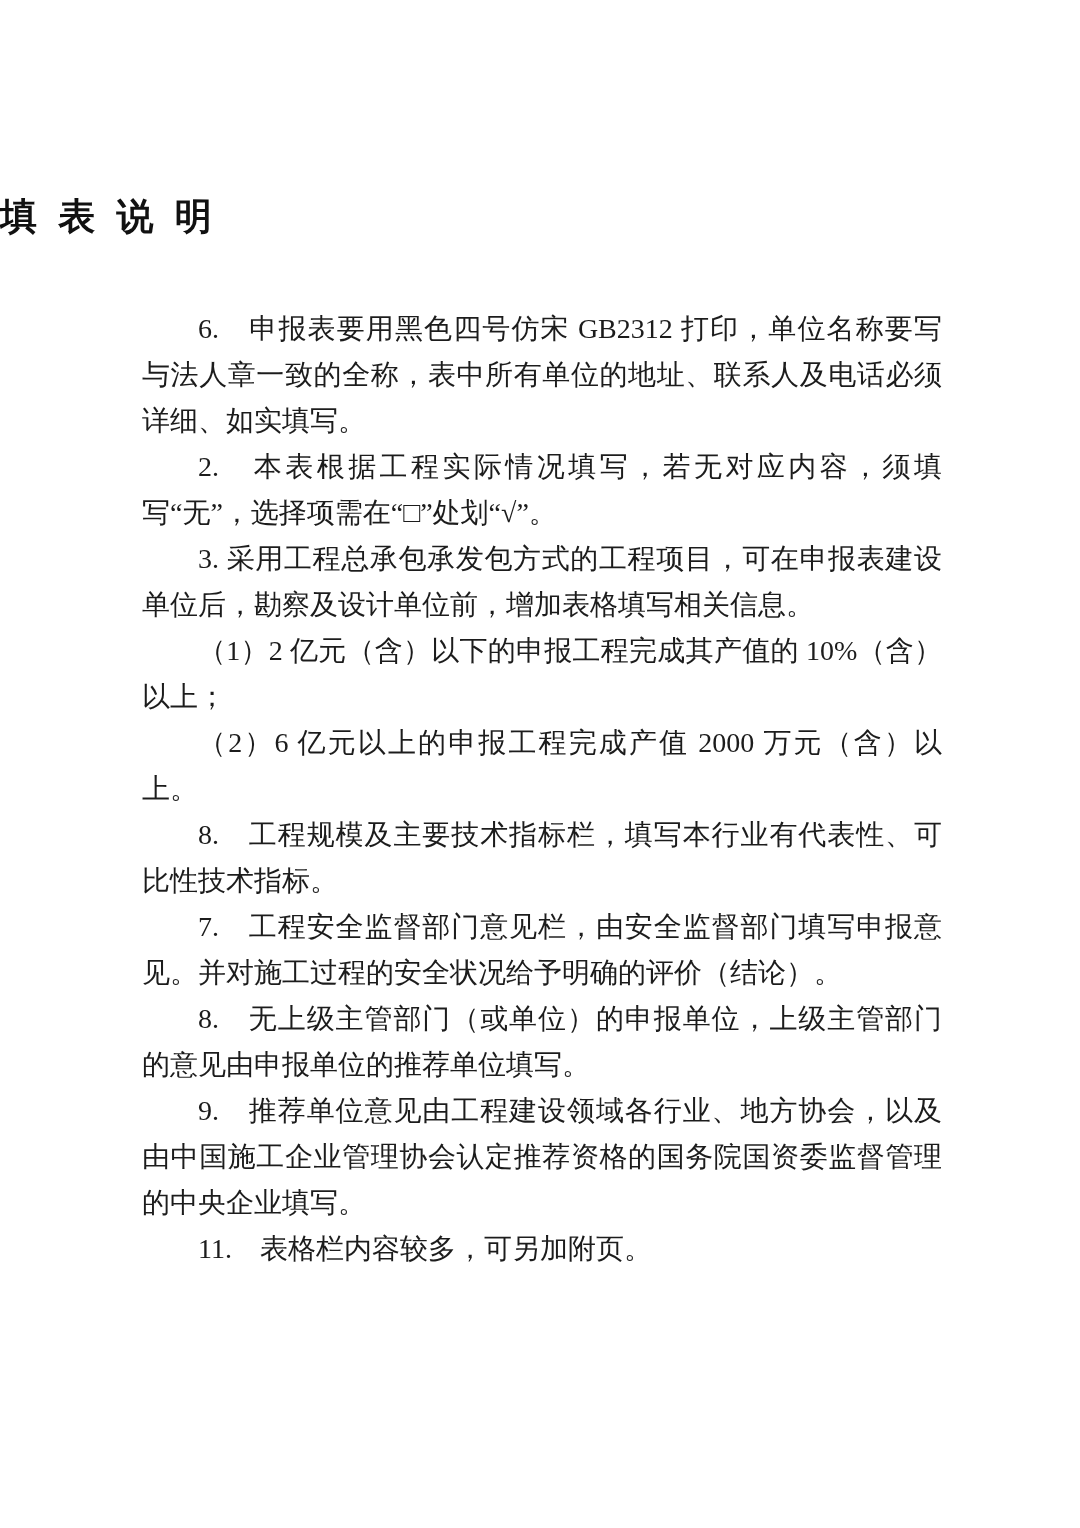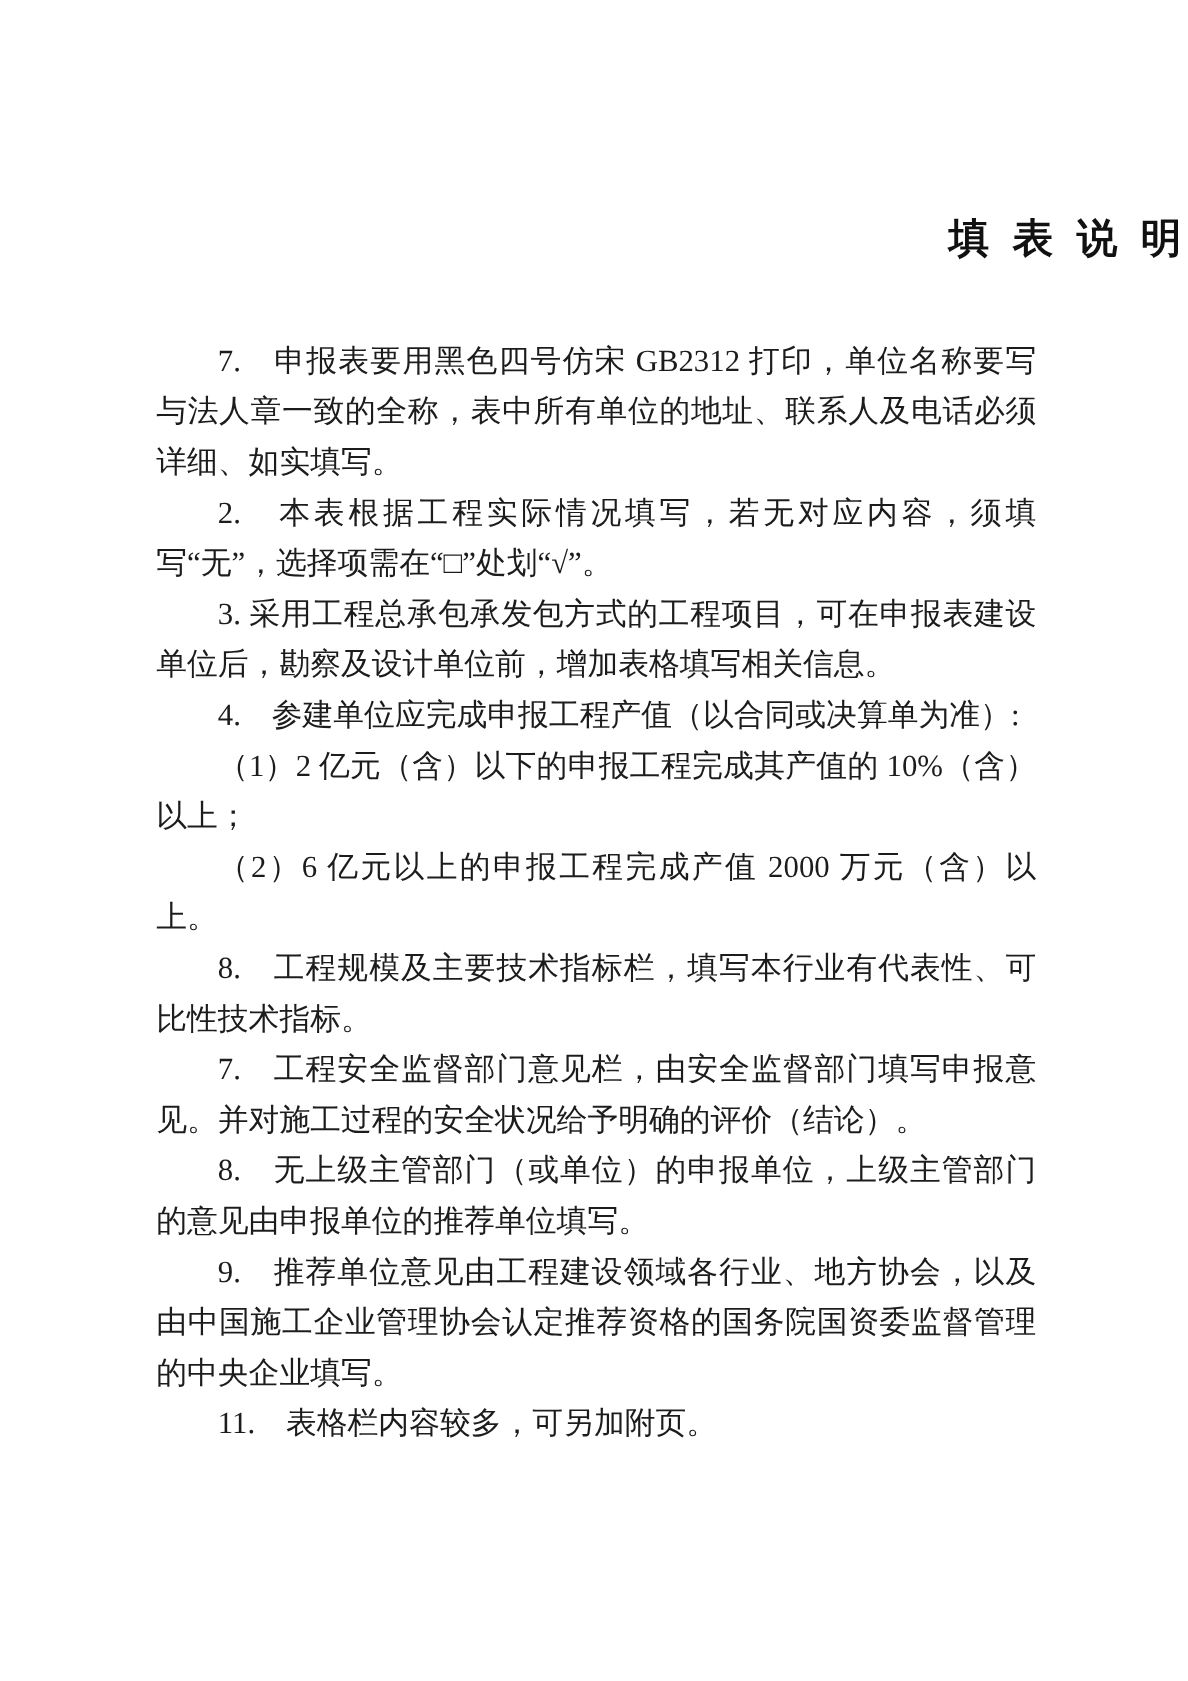--- a/index.html
+++ b/index.html
@@ -12,21 +12,21 @@
     width: 1080px;
     height: 1528px;
     background: #ffffff;
     overflow: hidden;
     font-family: "Liberation Serif", "DejaVu Serif", serif;
     color: #1c1c1c;
   }
   .doc-title {
     margin: 0;
     padding-top: 192px;
-    text-align: right;
+    text-align: left;
     font-size: 37px;
     font-weight: 700;
     letter-spacing: 6px;
     color: #111111;
   }
   .doc-body {
     margin: 64px auto 0 142px;
     width: 800px;
     font-size: 28px;
     line-height: 46px;
@@ -38,24 +38,23 @@
   }
 </style>
 </head>
 <body>
 
 <div class="page">
 
   <h1 class="doc-title">填 表 说 明</h1>
 
   <div class="doc-body">
-    <p>7.　申报表要用黑色四号仿宋 GB2312 打印，单位名称要写与法人章一致的全称，表中所有单位的地址、联系人及电话必须详细、如实填写。</p>
+    <p>6.　申报表要用黑色四号仿宋 GB2312 打印，单位名称要写与法人章一致的全称，表中所有单位的地址、联系人及电话必须详细、如实填写。</p>
     <p>2.　本表根据工程实际情况填写，若无对应内容，须填写“无”，选择项需在“□”处划“√”。</p>
     <p>3. 采用工程总承包承发包方式的工程项目，可在申报表建设单位后，勘察及设计单位前，增加表格填写相关信息。</p>
-    <p>4.　参建单位应完成申报工程产值（以合同或决算单为准）:</p>
     <p>（1）2 亿元（含）以下的申报工程完成其产值的 10%（含）以上；</p>
     <p>（2）6 亿元以上的申报工程完成产值 2000 万元（含）以上。</p>
     <p>8.　工程规模及主要技术指标栏，填写本行业有代表性、可比性技术指标。</p>
     <p>7.　工程安全监督部门意见栏，由安全监督部门填写申报意见。并对施工过程的安全状况给予明确的评价（结论）。</p>
     <p>8.　无上级主管部门（或单位）的申报单位，上级主管部门的意见由申报单位的推荐单位填写。</p>
     <p>9.　推荐单位意见由工程建设领域各行业、地方协会，以及由中国施工企业管理协会认定推荐资格的国务院国资委监督管理的中央企业填写。</p>
     <p>11.　表格栏内容较多，可另加附页。</p>
   </div>
 
 </div>

